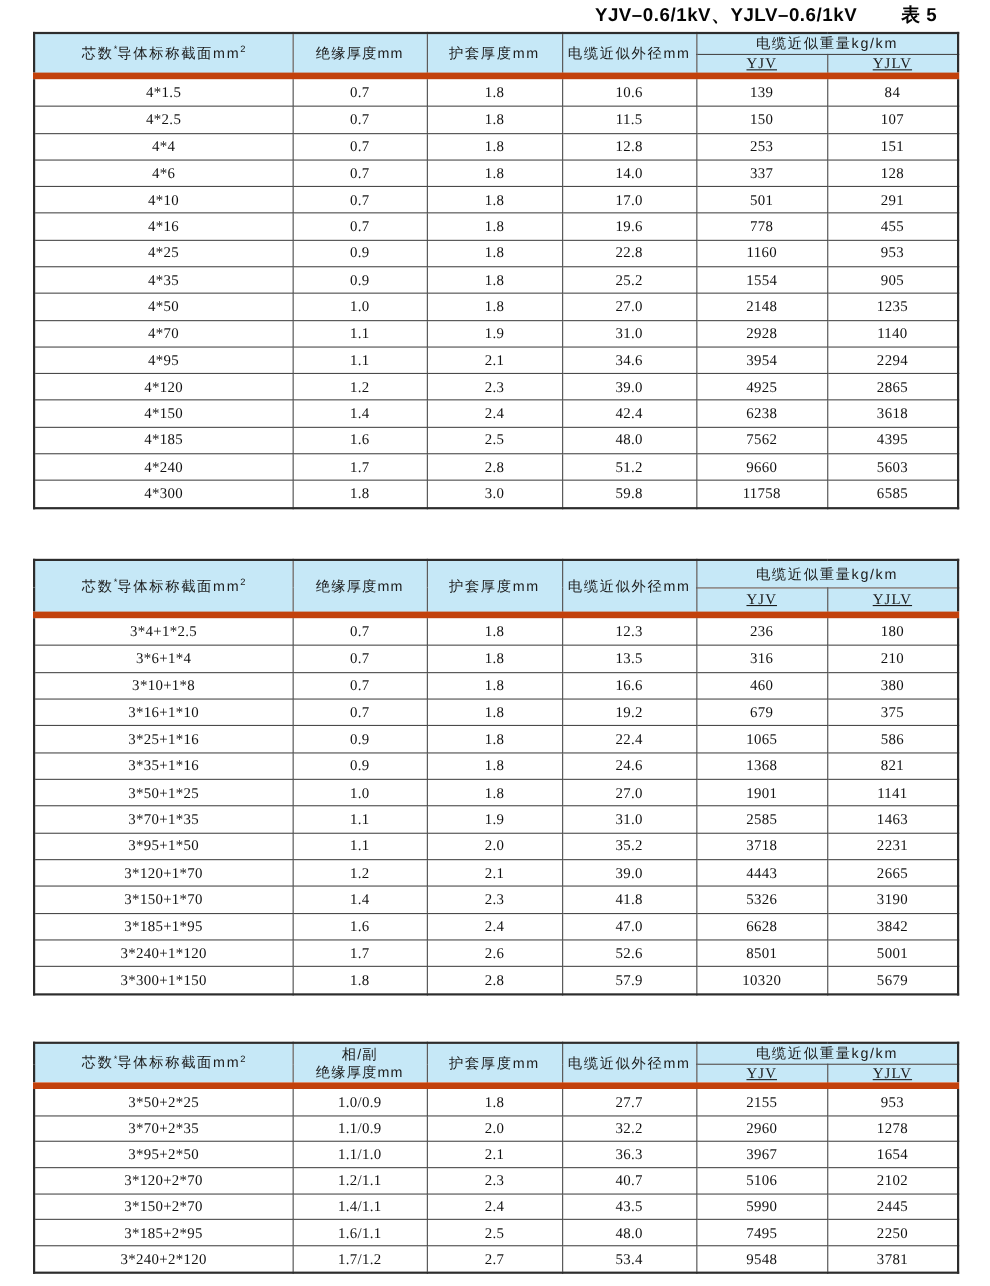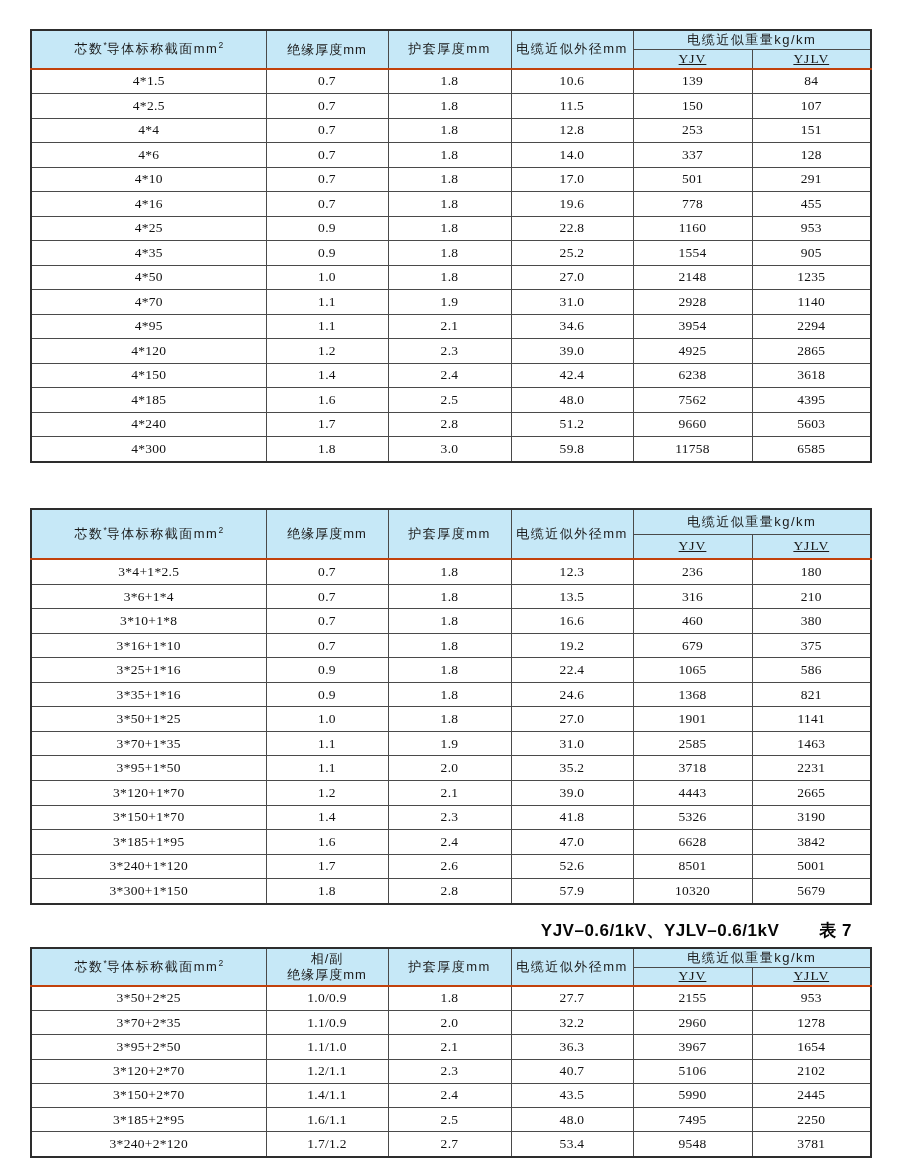--- a/index.html
+++ b/index.html
@@ -39,21 +39,21 @@
   col.c3{width:123px;}
   col.c4{width:122px;}
   col.c5{width:119px;}
   col.c6{width:119px;}
   th,td{
     border:1px solid #4a4a4a;
     text-align:center;vertical-align:middle;
     padding:0;
     overflow:hidden;white-space:nowrap;
   }
-  thead{border-bottom:2px solid #c2410c;}
+  thead{border-bottom:6px solid #c2410c;}
   th{
     background:#c6e8f7;
     font-weight:400;
     font-size:13px;color:#1b1b1b;
     letter-spacing:1.5px;
   }
   th.lat{
     font-family:"Liberation Serif","DejaVu Serif",serif;
     font-size:13.5px;letter-spacing:1px;text-decoration:underline;
   }
@@ -63,20 +63,23 @@
     font-family:"Liberation Serif","DejaVu Serif",serif;
     font-size:13.5px;color:#121212;
     letter-spacing:0.3px;
   }
 </style>
 </head>
 <body>
 
 <div class="page">
 
+  <div class="tbl-title" style="top:2px;">
+    <span>YJV–0.6/1kV、YJLV–0.6/1kV</span><span class="tbl-no">表 5</span>
+  </div>
   <table class="spec" id="table5">
     <colgroup>
         <col class="c1">
         <col class="c2">
         <col class="c3">
         <col class="c4">
         <col class="c5">
         <col class="c6">
       </colgroup>
     <thead>
@@ -358,23 +361,20 @@
           <td>3*300+1*150</td>
           <td>1.8</td>
           <td>2.8</td>
           <td>57.9</td>
           <td>10320</td>
           <td>5679</td>
         </tr>
       </tbody>
   </table>
 
-  <div class="tbl-title" style="top:919px;">
-    <span>YJV–0.6/1kV、YJLV–0.6/1kV</span><span class="tbl-no">表 7</span>
-  </div>
   <table class="spec" id="table7">
     <colgroup>
         <col class="c1">
         <col class="c2">
         <col class="c3">
         <col class="c4">
         <col class="c5">
         <col class="c6">
       </colgroup>
     <thead>

